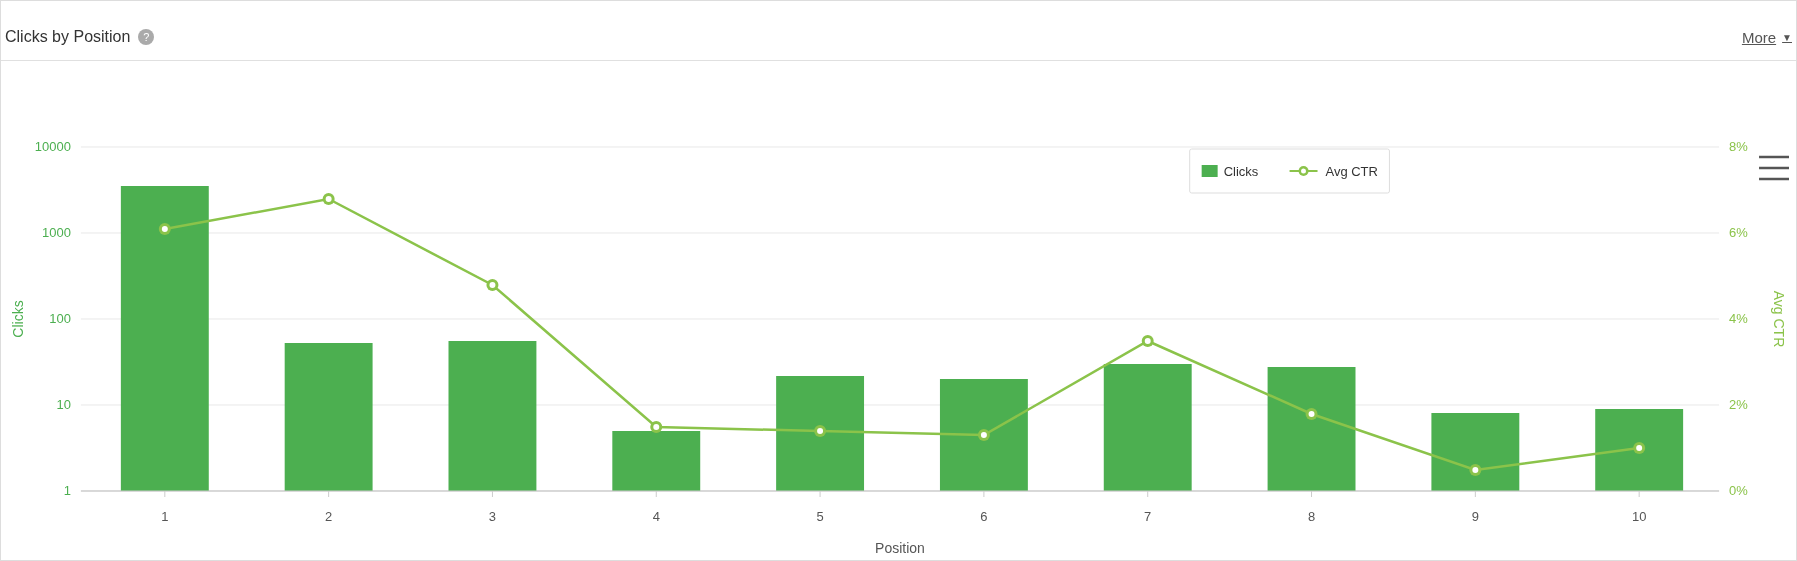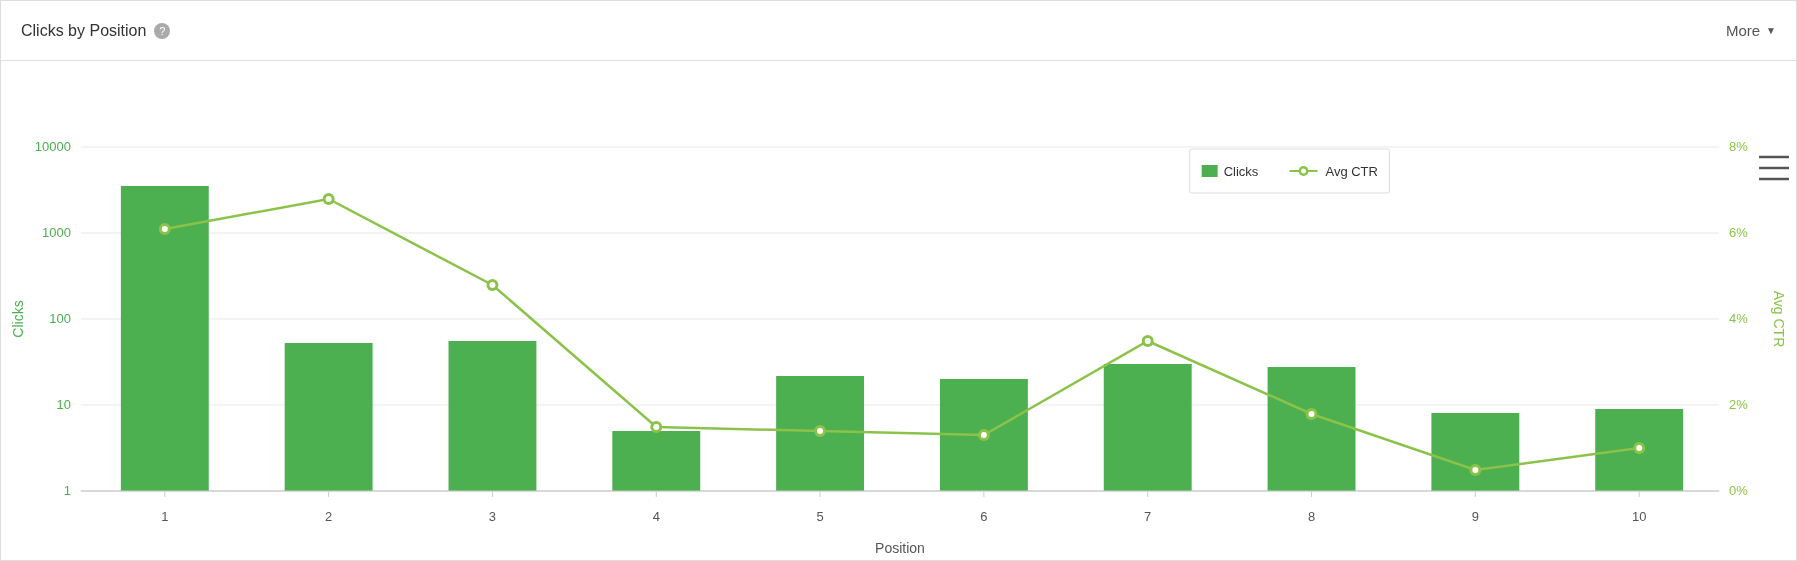--- a/index.html
+++ b/index.html
@@ -12,23 +12,23 @@
     }
     .chart-container {
       width: 1797px;
       height: 561px;
       border: 1px solid #ddd;
       background: #fff;
       position: relative;
     }
     .chart-header {
       display: flex;
-      align-items: center;
+      align-items: flex-end;
       justify-content: space-between;
-      padding: 14px 20px;
+      padding: 14px 4px;
       border-bottom: 1px solid #e0e0e0;
       height: 60px;
     }
     .chart-title {
       font-size: 16px;
       color: #333;
       display: flex;
       align-items: center;
       gap: 8px;
     }
@@ -46,20 +46,21 @@
     }
     .more-btn {
       display: flex;
       align-items: center;
       gap: 6px;
       font-size: 15px;
       color: #555;
       cursor: pointer;
       border: none;
       background: none;
+      text-decoration: underline;
     }
     .more-btn .chevron {
       font-size: 10px;
     }
     .chart-body {
       position: relative;
       width: 100%;
       height: 501px;
     }
     svg.main-chart {

